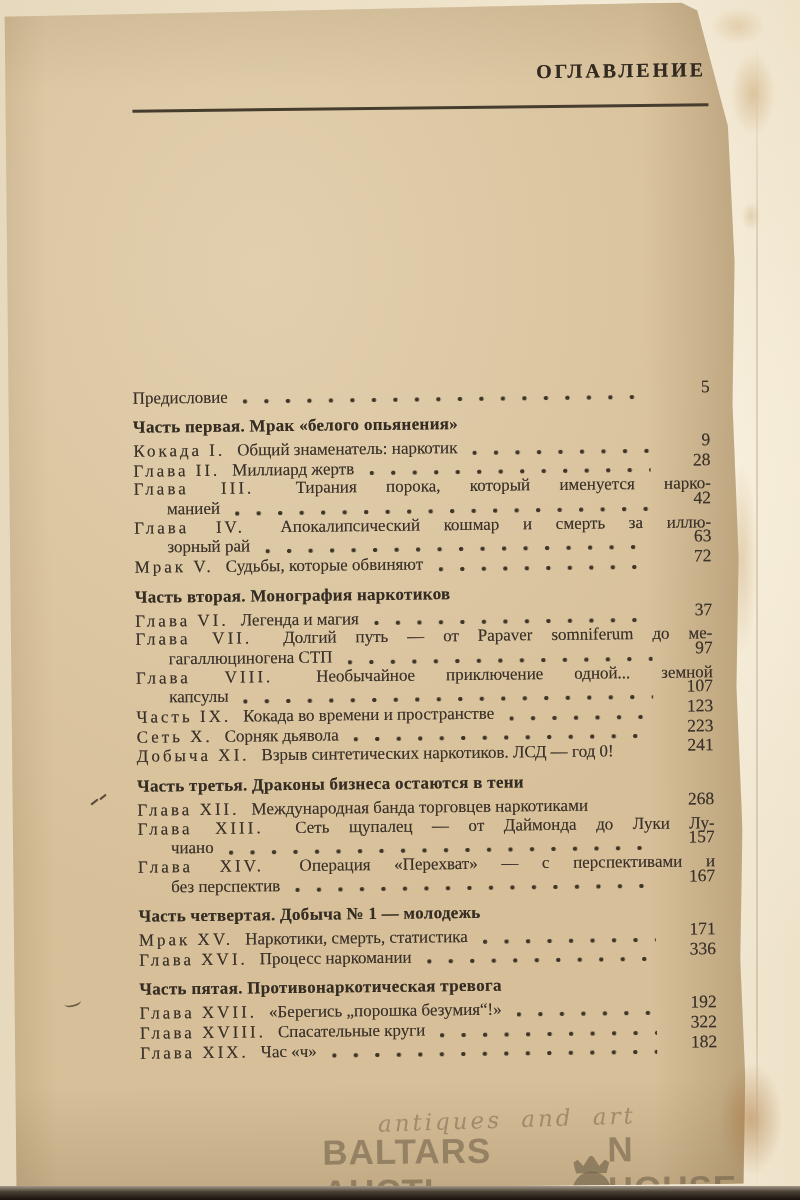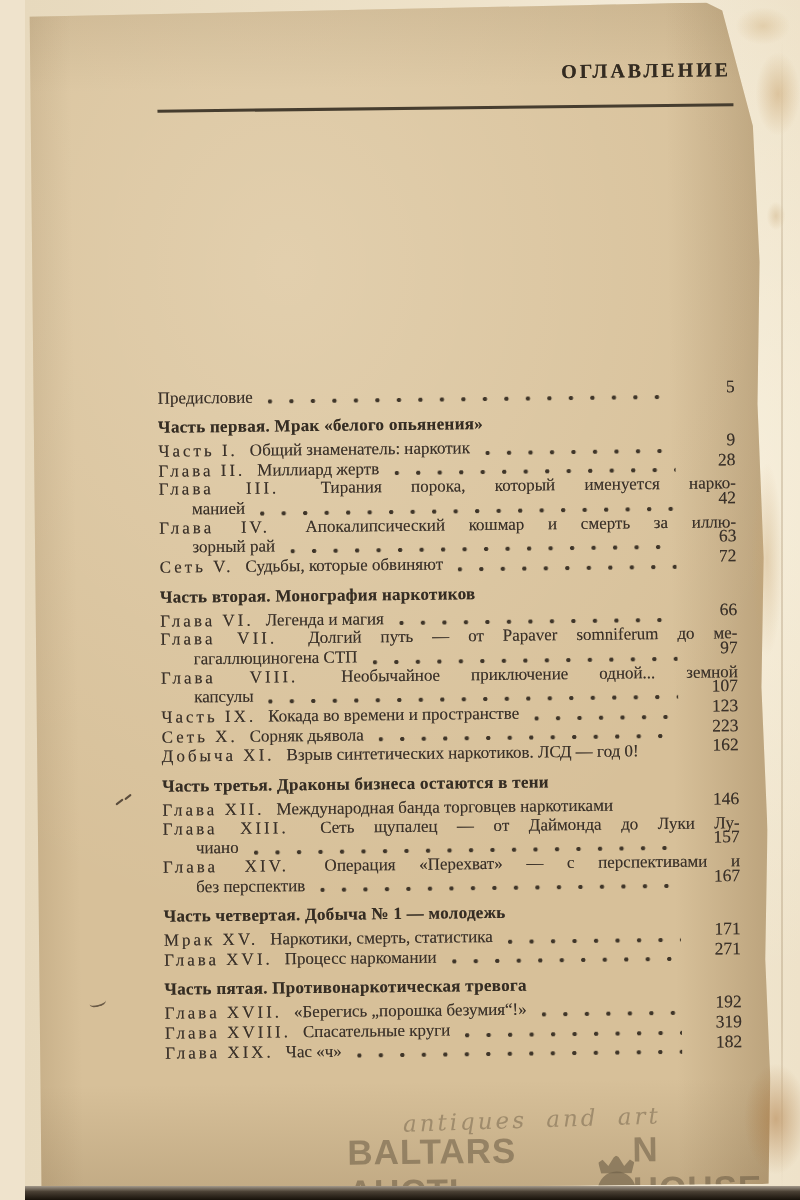--- a/index.html
+++ b/index.html
@@ -1,21 +1,21 @@
 <!DOCTYPE html>
 <html><head>
 <meta charset="utf-8">
 <style>
   html,body{margin:0;padding:0;}
   body{
     width:800px;height:1200px;overflow:hidden;position:relative;
     background:#efe3cc;
     font-family:"Liberation Serif","DejaVu Serif",serif;
   }
-  .photo{position:absolute;inset:0;margin-left:25px;}
+  .photo{position:absolute;inset:0;}
   
   .backing{
     position:absolute;inset:0;
     background:
       radial-gradient(90% 60% at 85% 40%, rgba(255,250,235,.5), rgba(255,250,235,0) 70%),
       linear-gradient(90deg,#e7d9bd 0%,#eee2c9 55%,#f3ead7 78%,#eee2c9 100%);
   }
   .under-page-edge{
     position:absolute;left:756px;top:40px;width:2px;height:1150px;
     background:linear-gradient(180deg,rgba(150,125,90,0),rgba(150,125,90,.28) 20%,rgba(150,125,90,.28) 85%,rgba(150,125,90,0));
@@ -105,21 +105,21 @@
     <div class="rule"></div>
 
     <div class="toc" id="toc">
         <div class="row">
           <span class="etitle">Предисловие</span>
           <span class="leader"></span>
           <span class="pagenum">5</span>
         </div>
         <div class="part-header">Часть первая. Мрак «белого опьянения»</div>
         <div class="row">
-          <span class="chapter">Часть I.</span>
+          <span class="chapter">Кокада I.</span>
           <span class="etitle">Общий знаменатель: наркотик</span>
           <span class="leader"></span>
           <span class="pagenum">9</span>
         </div>
         <div class="row">
           <span class="chapter">Глава II.</span>
           <span class="etitle">Миллиард жертв</span>
           <span class="leader"></span>
           <span class="pagenum">28</span>
         </div>
@@ -129,31 +129,31 @@
           <span class="leader"></span>
           <span class="pagenum">42</span>
         </div>
         <div class="row line1"><span class="chapter">Глава IV.</span> <span class="etitle">Апокалипсический кошмар и смерть за иллю-</span></div>
         <div class="row cont">
           <span class="etitle">зорный рай</span>
           <span class="leader"></span>
           <span class="pagenum">63</span>
         </div>
         <div class="row">
-          <span class="chapter">Сеть V.</span>
+          <span class="chapter">Мрак V.</span>
           <span class="etitle">Судьбы, которые обвиняют</span>
           <span class="leader"></span>
           <span class="pagenum">72</span>
         </div>
         <div class="part-header">Часть вторая. Монография наркотиков</div>
         <div class="row">
           <span class="chapter">Глава VI.</span>
           <span class="etitle">Легенда и магия</span>
           <span class="leader"></span>
-          <span class="pagenum">66</span>
+          <span class="pagenum">37</span>
         </div>
         <div class="row line1"><span class="chapter">Глава VII.</span> <span class="etitle">Долгий путь — от Papaver somniferum до ме-</span></div>
         <div class="row cont">
           <span class="etitle">гагаллюциногена СТП</span>
           <span class="leader"></span>
           <span class="pagenum">97</span>
         </div>
         <div class="row line1"><span class="chapter">Глава VIII.</span> <span class="etitle">Необычайное приключение одной... земной</span></div>
         <div class="row cont">
           <span class="etitle">капсулы</span>
@@ -169,28 +169,28 @@
         <div class="row">
           <span class="chapter">Сеть X.</span>
           <span class="etitle">Сорняк дьявола</span>
           <span class="leader"></span>
           <span class="pagenum">223</span>
         </div>
         <div class="row">
           <span class="chapter">Добыча XI.</span>
           <span class="etitle">Взрыв синтетических наркотиков. ЛСД — год 0!</span>
           <span class="spacer"></span>
-          <span class="pagenum">162</span>
+          <span class="pagenum">241</span>
         </div>
         <div class="part-header">Часть третья. Драконы бизнеса остаются в тени</div>
         <div class="row">
           <span class="chapter">Глава XII.</span>
           <span class="etitle">Международная банда торговцев наркотиками</span>
           <span class="spacer"></span>
-          <span class="pagenum">146</span>
+          <span class="pagenum">268</span>
         </div>
         <div class="row line1"><span class="chapter">Глава XIII.</span> <span class="etitle">Сеть щупалец — от Даймонда до Луки Лу-</span></div>
         <div class="row cont">
           <span class="etitle">чиано</span>
           <span class="leader"></span>
           <span class="pagenum">157</span>
         </div>
         <div class="row line1"><span class="chapter">Глава XIV.</span> <span class="etitle">Операция «Перехват» — с перспективами и</span></div>
         <div class="row cont">
           <span class="etitle">без перспектив</span>
@@ -201,34 +201,34 @@
         <div class="row">
           <span class="chapter">Мрак XV.</span>
           <span class="etitle">Наркотики, смерть, статистика</span>
           <span class="leader"></span>
           <span class="pagenum">171</span>
         </div>
         <div class="row">
           <span class="chapter">Глава XVI.</span>
           <span class="etitle">Процесс наркомании</span>
           <span class="leader"></span>
-          <span class="pagenum">271</span>
+          <span class="pagenum">336</span>
         </div>
         <div class="part-header">Часть пятая. Противонаркотическая тревога</div>
         <div class="row">
           <span class="chapter">Глава XVII.</span>
           <span class="etitle">«Берегись „порошка безумия“!»</span>
           <span class="leader"></span>
           <span class="pagenum">192</span>
         </div>
         <div class="row">
           <span class="chapter">Глава XVIII.</span>
           <span class="etitle">Спасательные круги</span>
           <span class="leader"></span>
-          <span class="pagenum">319</span>
+          <span class="pagenum">322</span>
         </div>
         <div class="row">
           <span class="chapter">Глава XIX.</span>
           <span class="etitle">Час «ч»</span>
           <span class="leader"></span>
           <span class="pagenum">182</span>
         </div>
       </div>
 
     <div class="wm">

